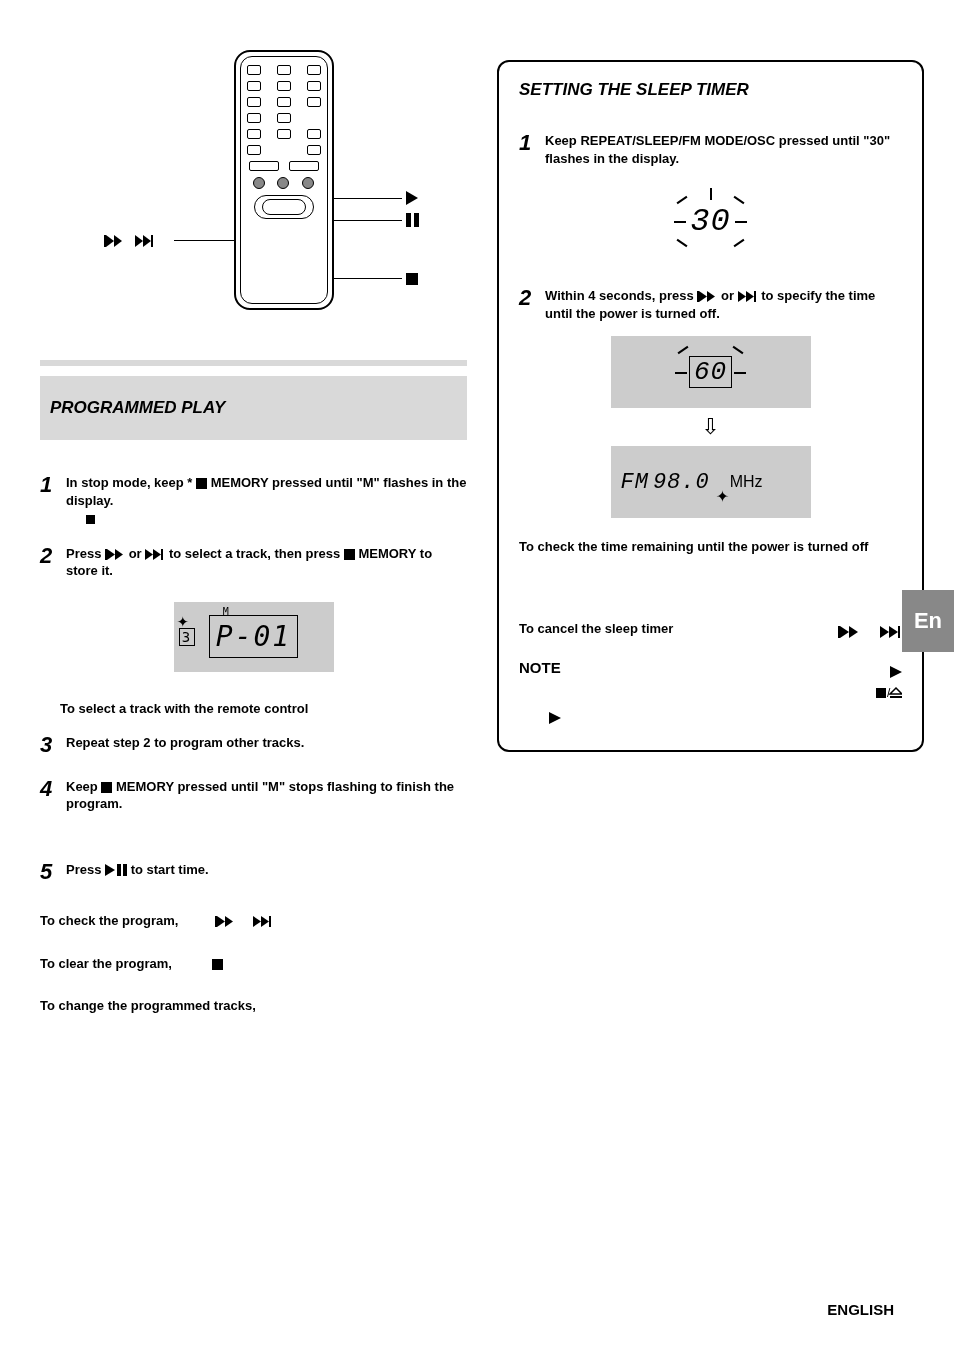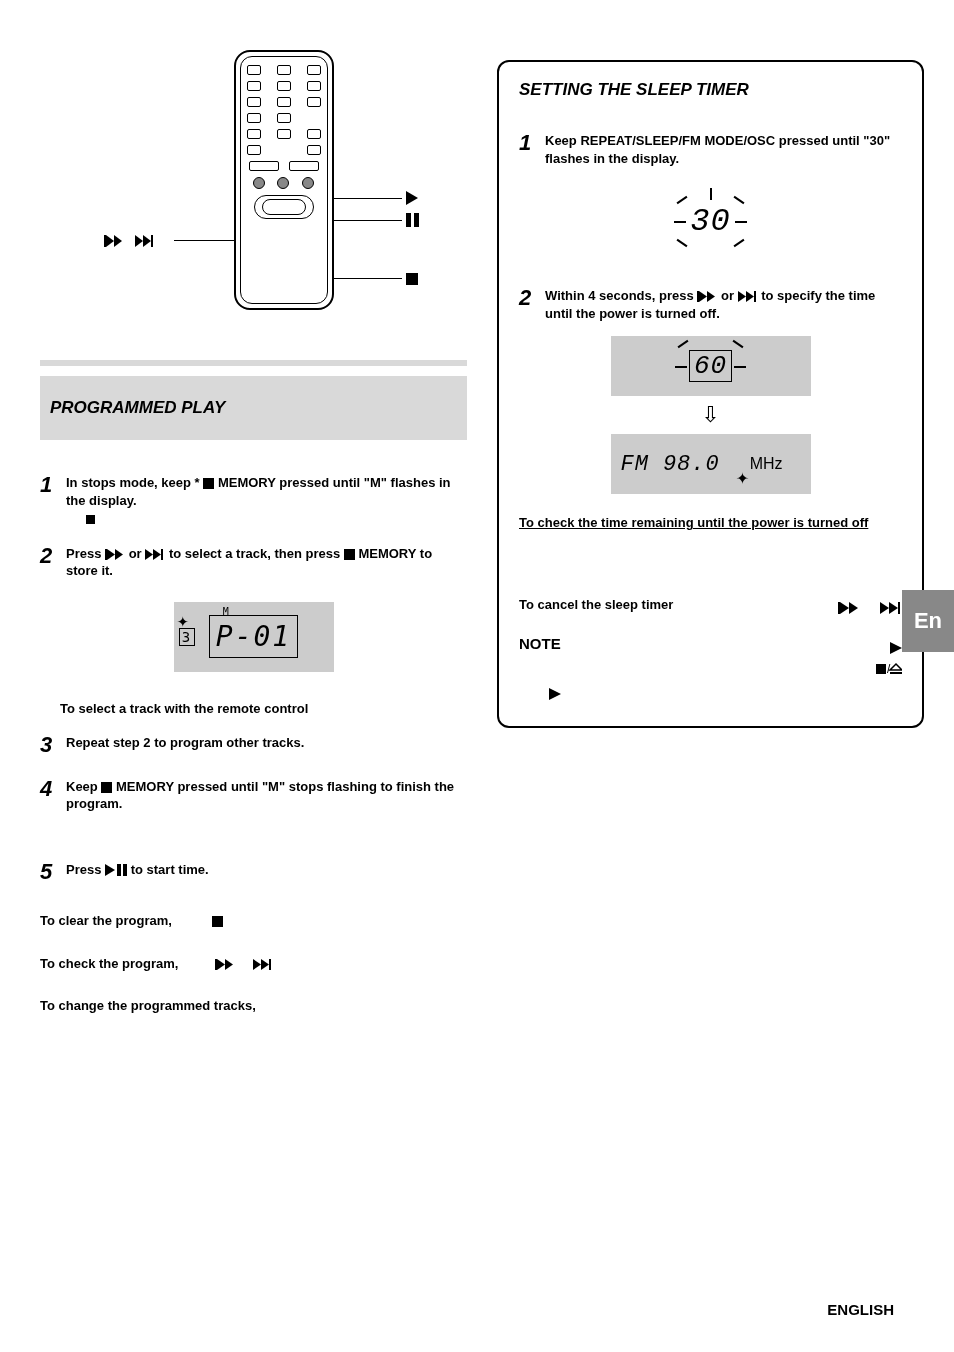--- a/index.html
+++ b/index.html
@@ -198,21 +198,21 @@
     position: relative;
     display: inline-block;
   }
   .flash-rays span.ray {
     position: absolute;
     width: 12px; height: 2px;
     background: #000;
   }
 
   .lcd-boxed {
-    width: 200px; height: 60px;
+    width: 200px; height: 72px;
     background: #ccc;
     margin: 6px auto;
     display: flex; align-items: center; justify-content: center;
   }
   .lcd-combo {
     width: 230px;
     margin: 8px auto 20px;
   }
   .down-arrow {
     text-align: center;
@@ -319,21 +319,21 @@
           </svg>
       </div>
     </div>
 
     <div class="gray-strip"></div>
     <div class="section-bar">PROGRAMMED PLAY</div>
 
     <div class="step">
       <div class="step-num">1</div>
       <div class="step-text">
-        <span>In stops mode, keep * </span>
+        <span>In stop mode, keep * </span>
         <svg class="sym" width="11" height="11">
             <rect width="11" height="11" fill="#000"></rect>
           </svg>
         <span> MEMORY pressed until "M" flashes in the display.</span>
         <br>
         <svg class="sym" width="9" height="9" style="margin-left:20px;margin-top:4px;">
             <rect width="9" height="9" fill="#000"></rect>
           </svg>
       </div>
     </div>
@@ -394,43 +394,43 @@
       <div class="step-num">5</div>
       <div class="step-text">
         <span>Press </span>
         <svg class="sym" width="22" height="12">
             <polygon points="0,0 10,6 0,12" fill="#000"></polygon>
             <rect x="12" y="0" width="4" height="12" fill="#000"></rect>
             <rect x="18" y="0" width="4" height="12" fill="#000"></rect>
           </svg>
         <span> to start time.</span>
       </div>
-    </div>
-
-    <div class="sub-text nomargin">
-      <span>To clear the program,</span>
-      &nbsp;&nbsp;&nbsp;&nbsp;&nbsp;&nbsp;&nbsp;&nbsp;&nbsp;
-      <svg class="sym" width="11" height="11">
-          <rect width="11" height="11" fill="#000"></rect>
-        </svg>
     </div>
 
     <div class="sub-text nomargin">
       <span>To check the program,</span>
       &nbsp;&nbsp;&nbsp;&nbsp;&nbsp;&nbsp;&nbsp;&nbsp;
       <svg class="sym" width="20" height="11">
           <rect x="0" y="0" width="2" height="11" fill="#000"></rect>
           <polygon points="10,5.5 2,0 2,11" fill="#000"></polygon>
           <polygon points="18,5.5 10,0 10,11" fill="#000"></polygon>
         </svg>
       &nbsp;&nbsp;&nbsp;
       <svg class="sym" width="20" height="11">
           <polygon points="0,0 8,5.5 0,11" fill="#000"></polygon>
           <polygon points="8,0 16,5.5 8,11" fill="#000"></polygon>
           <rect x="16" y="0" width="2" height="11" fill="#000"></rect>
+        </svg>
+    </div>
+
+    <div class="sub-text nomargin">
+      <span>To clear the program,</span>
+      &nbsp;&nbsp;&nbsp;&nbsp;&nbsp;&nbsp;&nbsp;&nbsp;&nbsp;
+      <svg class="sym" width="11" height="11">
+          <rect width="11" height="11" fill="#000"></rect>
         </svg>
     </div>
 
     <div class="sub-text nomargin">To change the programmed tracks,</div>
   </div>
 
   <div class="col col-right">
     <div class="panel">
       <div class="panel-title">SETTING THE SLEEP TIMER</div>
 
@@ -475,30 +475,30 @@
         <div class="lcd-boxed">
           <div class="lcd-digits flash-rays" style="font-size:26px;">
             <span class="ray" style="top:-8px;left:-12px;transform:rotate(-35deg);"></span>
             <span class="ray" style="top:-8px;right:-12px;transform:rotate(35deg);"></span>
             <span class="ray" style="top:50%;left:-14px;"></span>
             <span class="ray" style="top:50%;right:-14px;"></span>
             <span style="border:1px solid #000;padding:0 4px;">60</span>
           </div>
         </div>
         <div class="down-arrow">⇩</div>
-        <div class="lcd-boxed" style="justify-content:flex-start;padding-left:10px;gap:14px;">
+        <div class="lcd-boxed" style="justify-content:flex-start;padding-left:10px;gap:4px;">
           <span class="lcd-digits" style="font-size:22px;">FM</span>
           <span class="lcd-digits" style="font-size:22px;">98.0</span>
           <span style="position:relative;font-size:16px;padding-left:16px;">MHz
             <span style="position:absolute;top:14px;left:2px;">✦</span>
           </span>
         </div>
       </div>
 
-      <div class="sub-text nomargin" style="margin-top:20px;text-decoration:underline;">To check the time remaining until the power is turned off</div>
+      <div class="sub-text nomargin" style="margin-top:20px;">To check the time remaining until the power is turned off</div>
 
       <div style="height:40px;"></div>
 
       <div class="sub-text nomargin" style="display:flex;justify-content:space-between;align-items:center;">
         <span>To cancel the sleep timer</span>
         <span class="icon-row">
           <svg class="sym" width="22" height="12">
               <rect x="0" y="0" width="2" height="12" fill="#000"></rect>
               <polygon points="11,6 2,0 2,12" fill="#000"></polygon>
               <polygon points="20,6 11,0 11,12" fill="#000"></polygon>

